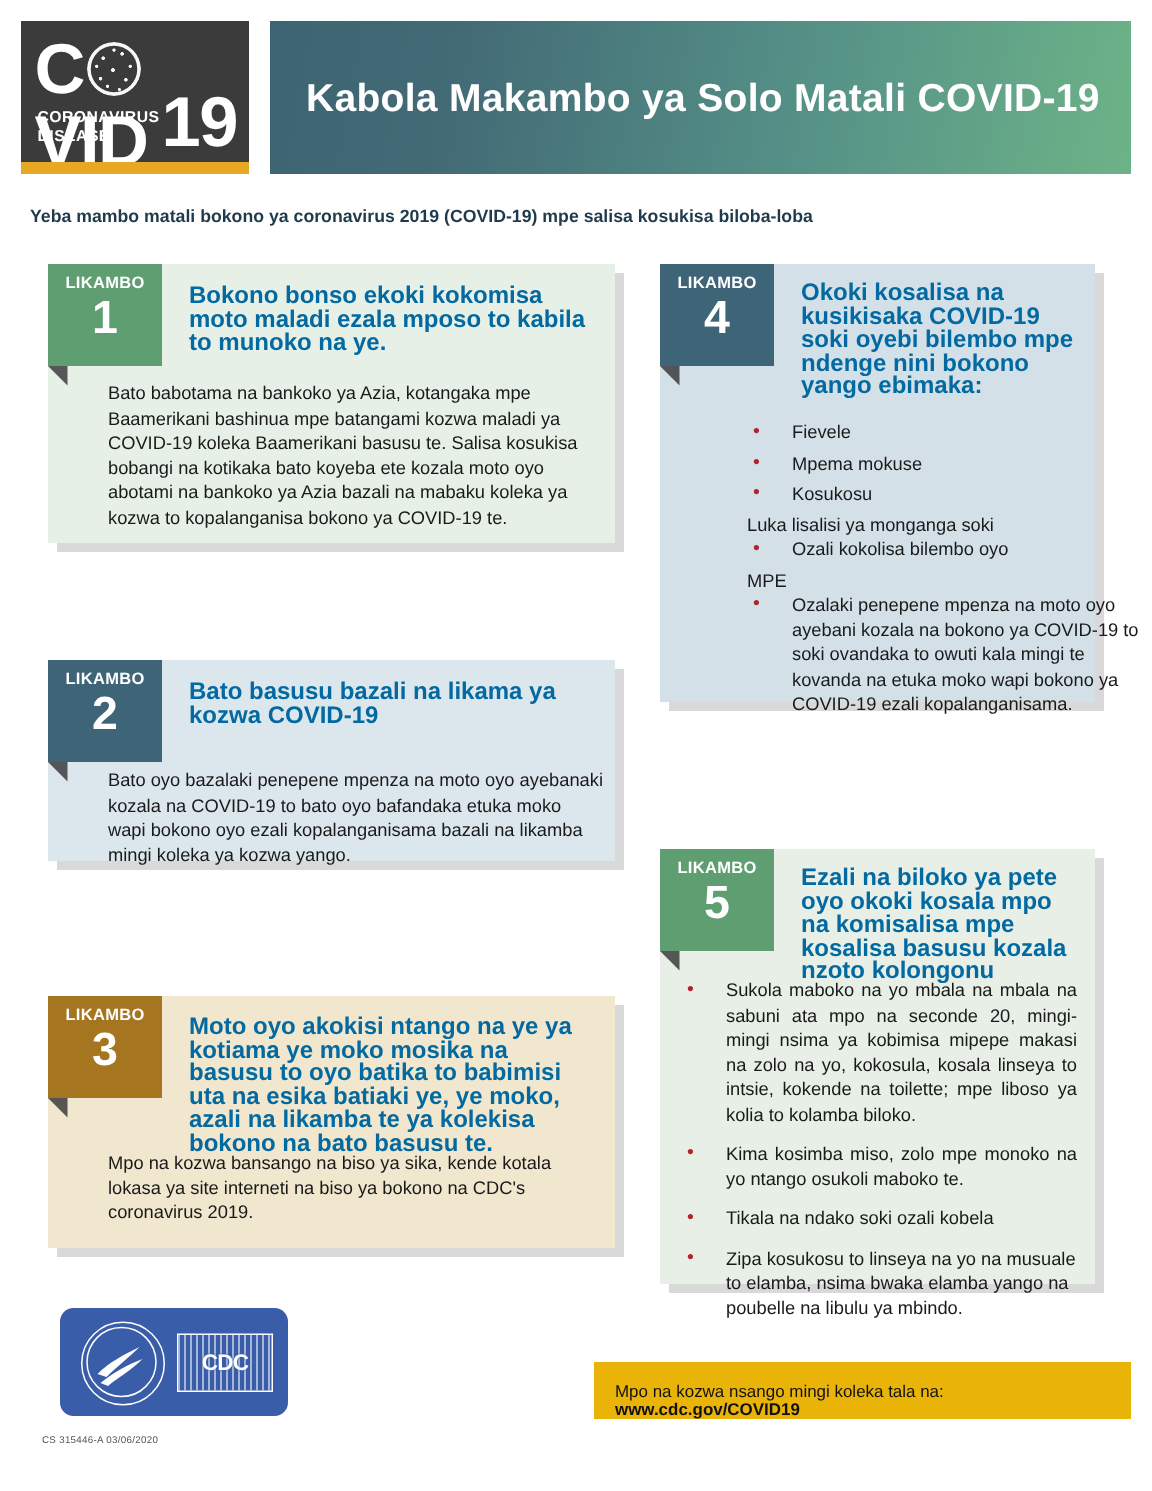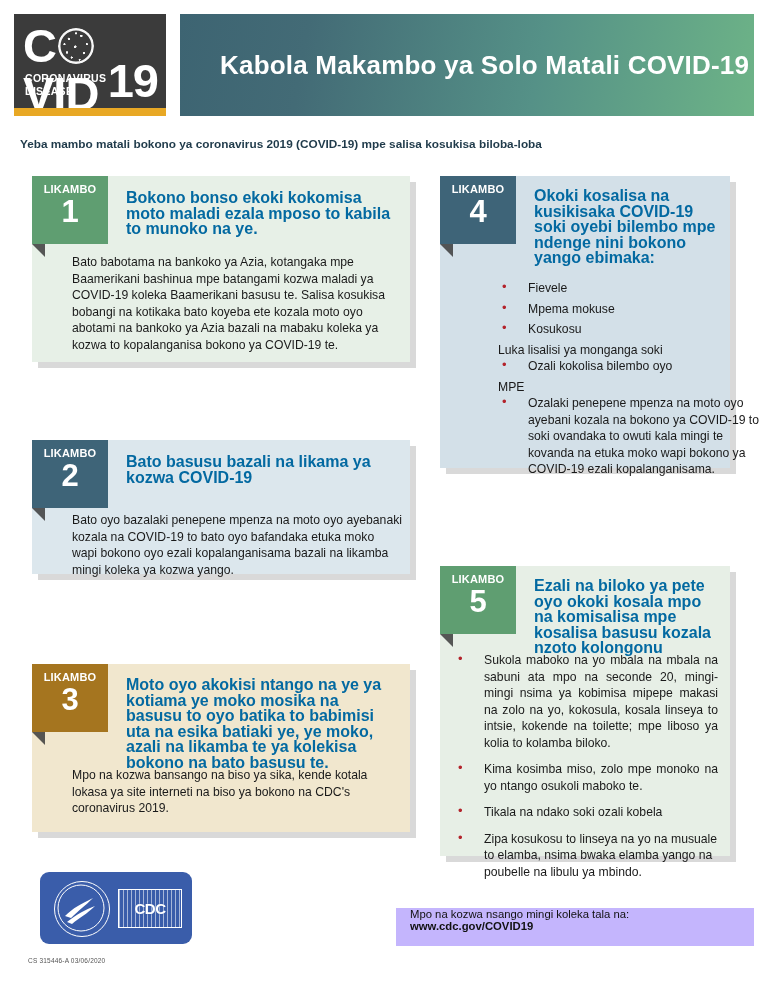--- a/index.html
+++ b/index.html
@@ -49,21 +49,21 @@
   .covid-sub{
     position:absolute;left:11px;top:58px;color:#ffffff;font-weight:bold;
     font-size:10.5px;line-height:13px;letter-spacing:.3px;
   }
   .title-bar{
     position:absolute;left:166px;top:0;width:574px;height:102px;
     background:linear-gradient(100deg,#3d6472 0%,#436b76 22%,#559187 62%,#6db387 100%);
     display:flex;align-items:center;
   }
   .title-bar h1{
-    margin:0;padding-left:40px;color:#ffffff;font-size:26px;font-weight:bold;
+    margin:0;padding-left:24px;color:#ffffff;font-size:26px;font-weight:bold;
     letter-spacing:.2px;font-family:"Liberation Sans",sans-serif;
   }
   .subtitle{
     position:absolute;left:20px;top:137px;width:720px;
     font-size:11.8px;font-weight:bold;color:#1f3a4a;
   }
 
   
   .panel{position:absolute;box-sizing:border-box;}
   .panel-shadow{
@@ -122,21 +122,21 @@
   .cdc-box .txt{
     position:absolute;inset:0;display:flex;align-items:center;justify-content:center;
     color:#ffffff;font-weight:bold;font-size:15px;letter-spacing:-0.5px;
     text-shadow:0 0 2px #3a5daa;
   }
   .cs-code{
     position:absolute;left:28px;top:957px;font-size:6.5px;color:#555555;letter-spacing:.2px;
   }
   .orange-bar{
     position:absolute;left:396px;top:908px;width:358px;height:38px;
-    background:#c4b5fd;display:flex;align-items:flex-start;
+    background:#eab308;display:flex;align-items:flex-end;
   }
   .orange-bar .t{
     padding-left:14px;font-size:11.3px;color:#111111;
   }
   .orange-bar .t b{font-weight:bold;}
 </style>
 </head>
 <body>
 
 <div class="page">

